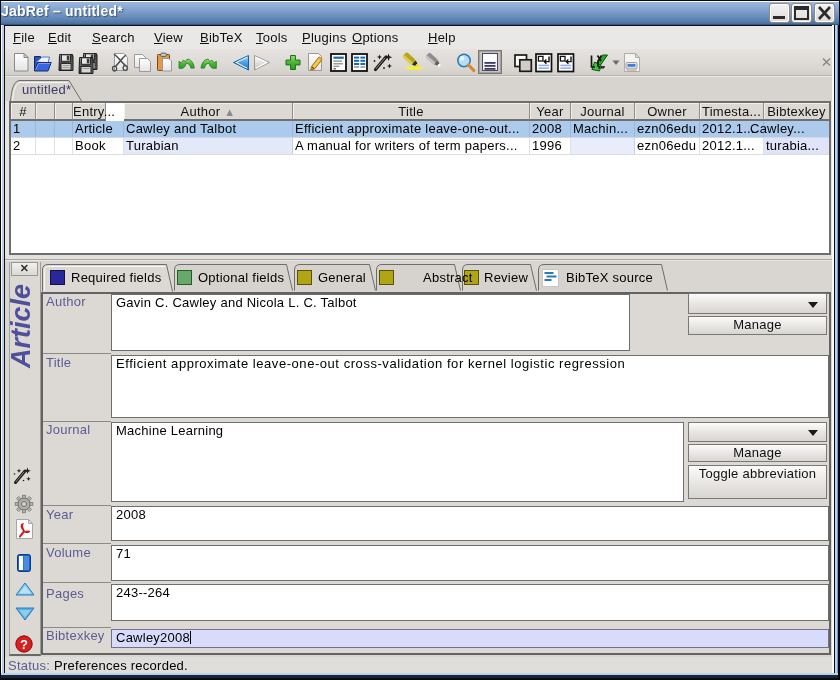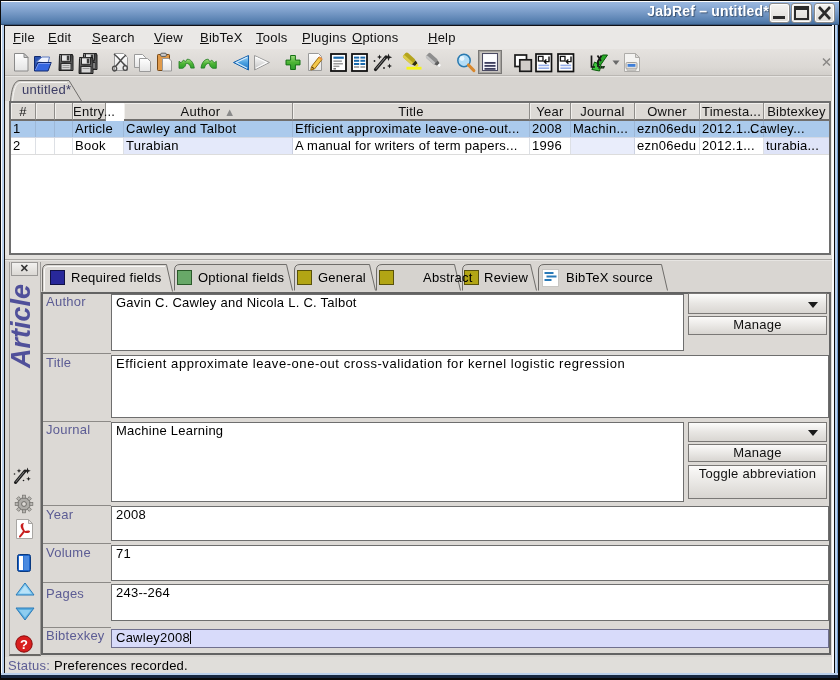--- a/index.html
+++ b/index.html
@@ -12,21 +12,21 @@
 #br1{right:0;top:25px;width:2px;bottom:0;background:#060606}
 #br2{right:2px;top:25px;width:1px;bottom:5px;background:#6f97c8}
 #br3{right:3px;top:25px;width:2px;bottom:5px;background:#b9d0ec}
 #br4{right:5px;top:25px;width:1px;bottom:5px;background:#0a0a0a}
 #br5{right:6px;top:25px;width:2px;bottom:5px;background:#fbfbfb}
 #bb1{left:1px;right:2px;bottom:5px;height:2px;background:#b9cfeb}
 #bb2{left:1px;right:2px;bottom:2px;height:3px;background:#16263f}
 #bb3{left:0;right:0;bottom:0;height:2px;background:#0a0a0a}
 
 #title{left:0;top:0;width:840px;height:26px;background:linear-gradient(180deg,#0a0a0a 0,#0a0a0a 1px,#fdfdfd 1px,#fdfdfd 2px,#9ab7de 2px,#92b1da 5px,#7b9dc9 45%,#5a82b2 78%,#47709f 92%,#426a99 94%,#12121a 95%,#0e0e12 100%);border-left:1px solid #0a0a0a;border-right:1px solid #0a0a0a}
-#title .cap{position:absolute;left:0;top:3px;width:768px;text-align:right;font-size:14px;font-weight:bold;color:#fff;text-shadow:1px 1px 1px #3a5170;letter-spacing:0.2px}
+#title .cap{position:absolute;left:0;top:3px;width:768px;text-align:left;font-size:14px;font-weight:bold;color:#fff;text-shadow:1px 1px 1px #3a5170;letter-spacing:0.2px}
 .wbtn{position:absolute;top:3px;width:21px;height:20px;background:linear-gradient(180deg,#f4f3f1,#dddbd7);border:1px solid #8a8a8a;border-radius:3px;box-shadow:inset 0 0 0 1px #fdfdfd}
 
 #menubar{left:5px;top:26px;right:8px;height:23px;background:#eae8e6}
 .mi{position:absolute;top:4px;font-size:13px;color:#101010}
 .mi u{text-decoration-thickness:1px}
 
 #toolbar{left:5px;top:49px;right:8px;height:27px;background:linear-gradient(180deg,#e5e2df 0%,#dbd8d4 70%,#d2cfcb 100%);border-bottom:1px solid #bab7b3}
 
 #tabstrip{left:5px;top:77px;right:8px;height:24px;background:#d7d4d0}
 
@@ -453,21 +453,21 @@
 <div class="abs fsep" style="top:627px"></div>
 
 <span class="abs flab" style="top:294px">Author</span>
 <span class="abs flab" style="top:355px">Title</span>
 <span class="abs flab" style="top:422px">Journal</span>
 <span class="abs flab" style="top:507px">Year</span>
 <span class="abs flab" style="top:545px">Volume</span>
 <span class="abs flab" style="top:586px">Pages</span>
 <span class="abs flab" style="top:628px">Bibtexkey</span>
 
-<div class="abs fbx" style="left:111px;top:294px;width:573px;height:57px">Gavin C. Cawley and Nicola L. C. Talbot</div>
+<div class="abs fbx" style="left:111px;top:294px;width:519px;height:57px">Gavin C. Cawley and Nicola L. C. Talbot</div>
 <div class="abs fbx" style="left:111px;top:355px;width:718px;height:63px;letter-spacing:0.55px">Efficient approximate leave-one-out cross-validation for kernel logistic regression</div>
 <div class="abs fbx" style="left:111px;top:422px;width:573px;height:80px">Machine Learning</div>
 <div class="abs fbx" style="left:111px;top:506px;width:718px;height:35px">2008</div>
 <div class="abs fbx" style="left:111px;top:545px;width:718px;height:36px">71</div>
 <div class="abs fbx" style="left:111px;top:584px;width:718px;height:37px">243--264</div>
 <div class="abs fbx" style="left:111px;top:629px;width:718px;height:19px;background:#d8dbfa;border-color:#70708e">Cawley2008<span style="display:inline-block;width:1px;height:13px;background:#000;vertical-align:-2px"></span></div>
 
 <div class="abs cmb" style="left:688px;top:293px;height:21px"></div>
 <div class="abs pbtn" style="left:688px;top:316px;height:19px">Manage</div>
 <div class="abs cmb" style="left:688px;top:422px;height:20px"></div>

